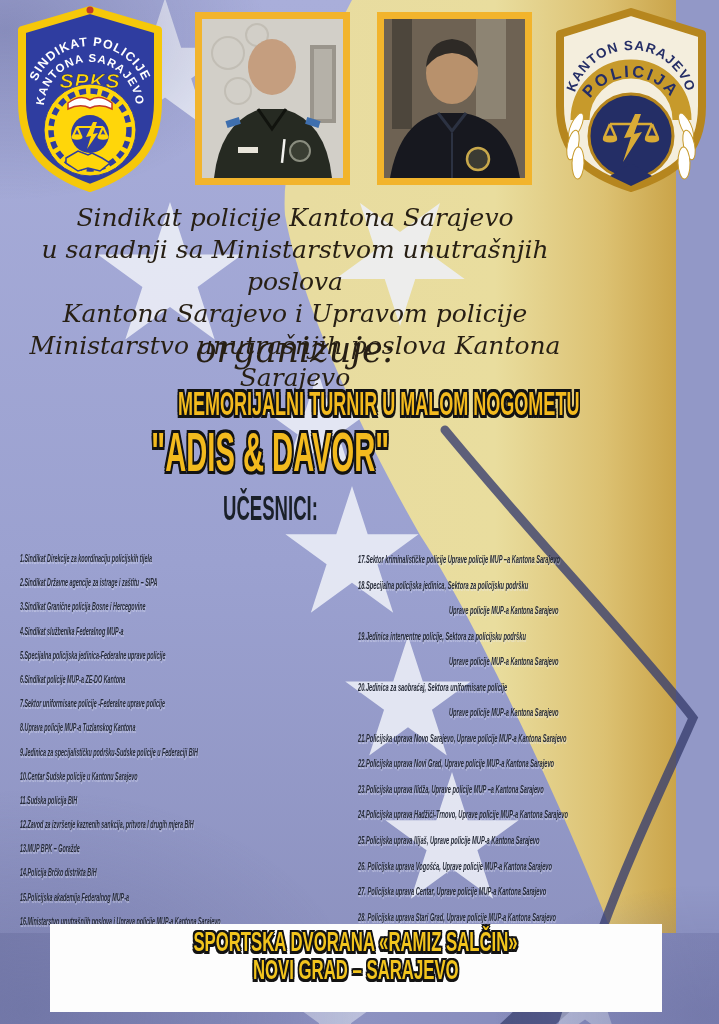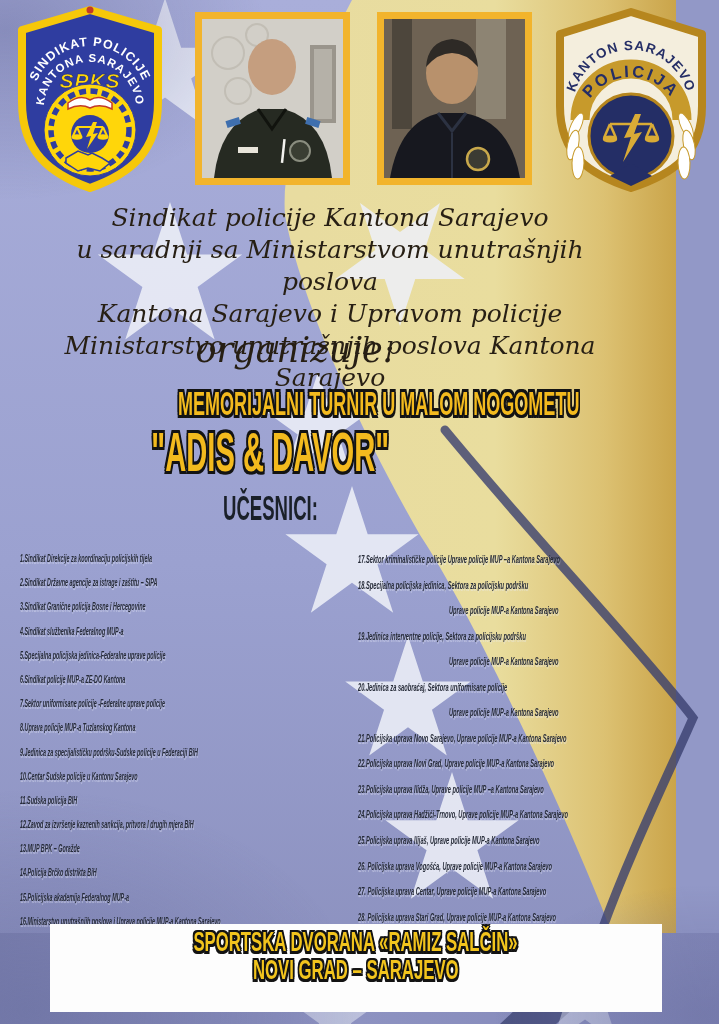--- a/index.html
+++ b/index.html
@@ -8,21 +8,21 @@
   .bg{position:absolute;left:0;top:0;width:719px;height:1024px;}
 
   
   .photo{position:absolute;top:12px;width:155px;height:173px;border:7px solid #f2b42c;box-sizing:border-box;overflow:hidden;background:#cfccc4;}
   .photo1{left:195px;} .photo2{left:377px;}
   .logo{position:absolute;}
 
   
   .org-block{position:absolute;left:0;top:202px;width:590px;text-align:center;
              font-family:"DejaVu Serif",serif;font-style:italic;color:#271f14;
-             font-size:25px;line-height:32px;margin-left:35px;}
+             font-size:25px;line-height:32px;}
   .organizes{position:absolute;left:0;top:330px;width:590px;text-align:center;
              font-family:"DejaVu Serif",serif;font-style:italic;color:#271f14;font-size:35px;}
 
   
   .center-line{position:absolute;left:0;width:540px;text-align:center;}
   .cond{display:inline-block;white-space:nowrap;transform:scaleX(.53);transform-origin:center;font-weight:bold;}
   .yellow{color:#f3ba1e;}
   .dark{color:#1a2029;}
   .t1{top:384px;font-size:34px;}
   .t2{top:420px;font-size:55px;}

